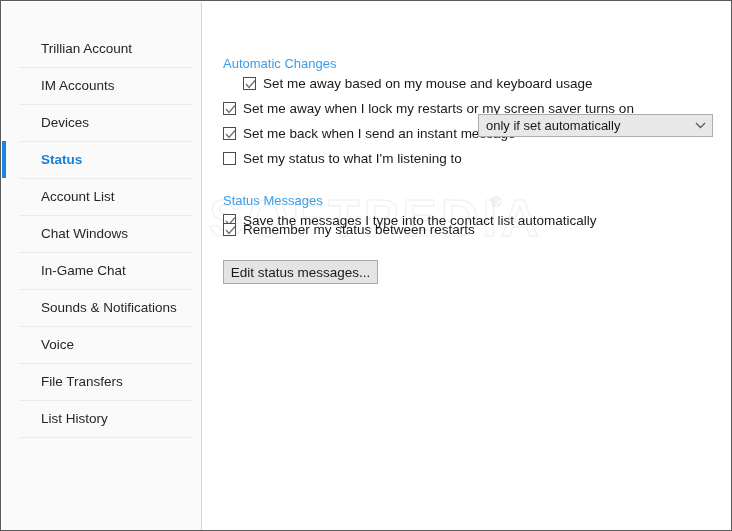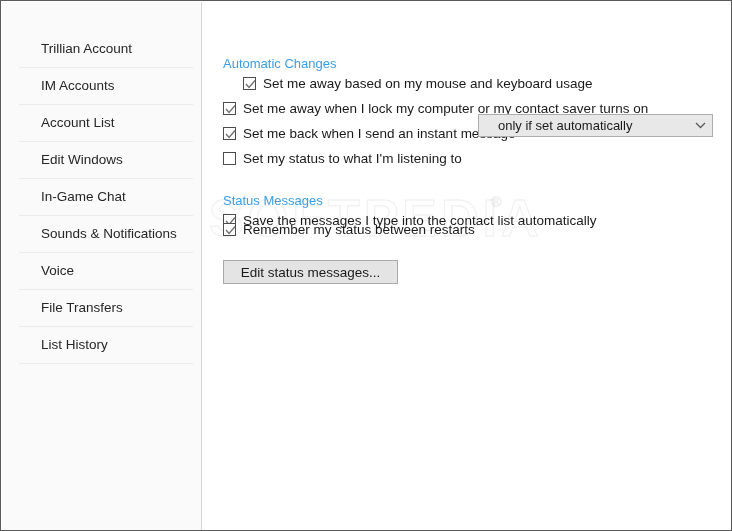--- a/index.html
+++ b/index.html
@@ -142,40 +142,40 @@
     height: 23px;
     box-sizing: border-box;
     border: 1px solid #adadad;
     background: #e8e8e8;
     display: flex;
     align-items: center;
     cursor: default;
   }
   #status-dropdown .dd-text {
     flex: 1 1 auto;
-    padding-left: 19px;
+    padding-left: 7px;
     font-size: 13px;
     color: #1a1a1a;
     white-space: nowrap;
     overflow: hidden;
   }
   #status-dropdown .dd-arrow {
     flex: 0 0 auto;
     width: 24px;
     display: flex;
     align-items: center;
     justify-content: center;
   }
 
   
   #edit-status-button {
     position: absolute;
     left: 20px;
     top: 258px;
-    width: 175px;
+    width: 155px;
     height: 24px;
     box-sizing: border-box;
     border: 1px solid #a9a9a9;
     background: #e4e4e4;
     font-size: 13.5px;
     color: #1a1a1a;
     font-family: "Liberation Sans", sans-serif;
     cursor: default;
     text-align: center;
     line-height: 22px;
@@ -219,22 +219,24 @@
       <svg width="13" height="13" viewBox="0 0 13 13">
         <line x1="1" y1="1" x2="12" y2="12" stroke="#1a1a1a" stroke-width="1.2"></line>
         <line x1="12" y1="1" x2="1" y2="12" stroke="#1a1a1a" stroke-width="1.2"></line>
       </svg>
     </div>
   </div>
 
   <nav id="sidebar">
       <div class="nav-item"><span>Trillian Account</span></div>
       <div class="nav-item"><span>IM Accounts</span></div>
+      <div class="nav-item"><span>Devices</span></div>
+      <div class="nav-item selected"><span class="accent"></span><span>Status</span></div>
       <div class="nav-item"><span>Account List</span></div>
-      <div class="nav-item"><span>Edit Windows</span></div>
+      <div class="nav-item"><span>Chat Windows</span></div>
       <div class="nav-item"><span>In-Game Chat</span></div>
       <div class="nav-item"><span>Sounds &amp; Notifications</span></div>
       <div class="nav-item"><span>Voice</span></div>
       <div class="nav-item"><span>File Transfers</span></div>
       <div class="nav-item"><span>List History</span></div>
     </nav>
 
   <div id="content">
 
     <div id="watermark">SOFTPEDIA</div>
@@ -250,21 +252,21 @@
       </span>
       <span class="cb-label">Set me away based on my mouse and keyboard usage</span>
     </div>
 
     <div class="cb-row" style="left:20px; top:99px;">
       <span class="cb-box">
         <svg width="11" height="11" viewBox="0 0 11 11">
           <polyline points="1,5 4,8.5 10,1.5" fill="none" stroke="#707070" stroke-width="1.3"></polyline>
         </svg>
       </span>
-      <span class="cb-label">Set me away when I lock my computer or my contact saver turns on</span>
+      <span class="cb-label">Set me away when I lock my restarts or my screen saver turns on</span>
     </div>
 
     <div class="cb-row" style="left:20px; top:124px;">
       <span class="cb-box">
         <svg width="11" height="11" viewBox="0 0 11 11">
           <polyline points="1,5 4,8.5 10,1.5" fill="none" stroke="#707070" stroke-width="1.3"></polyline>
         </svg>
       </span>
       <span class="cb-label">Set me back when I send an instant message</span>
     </div>

